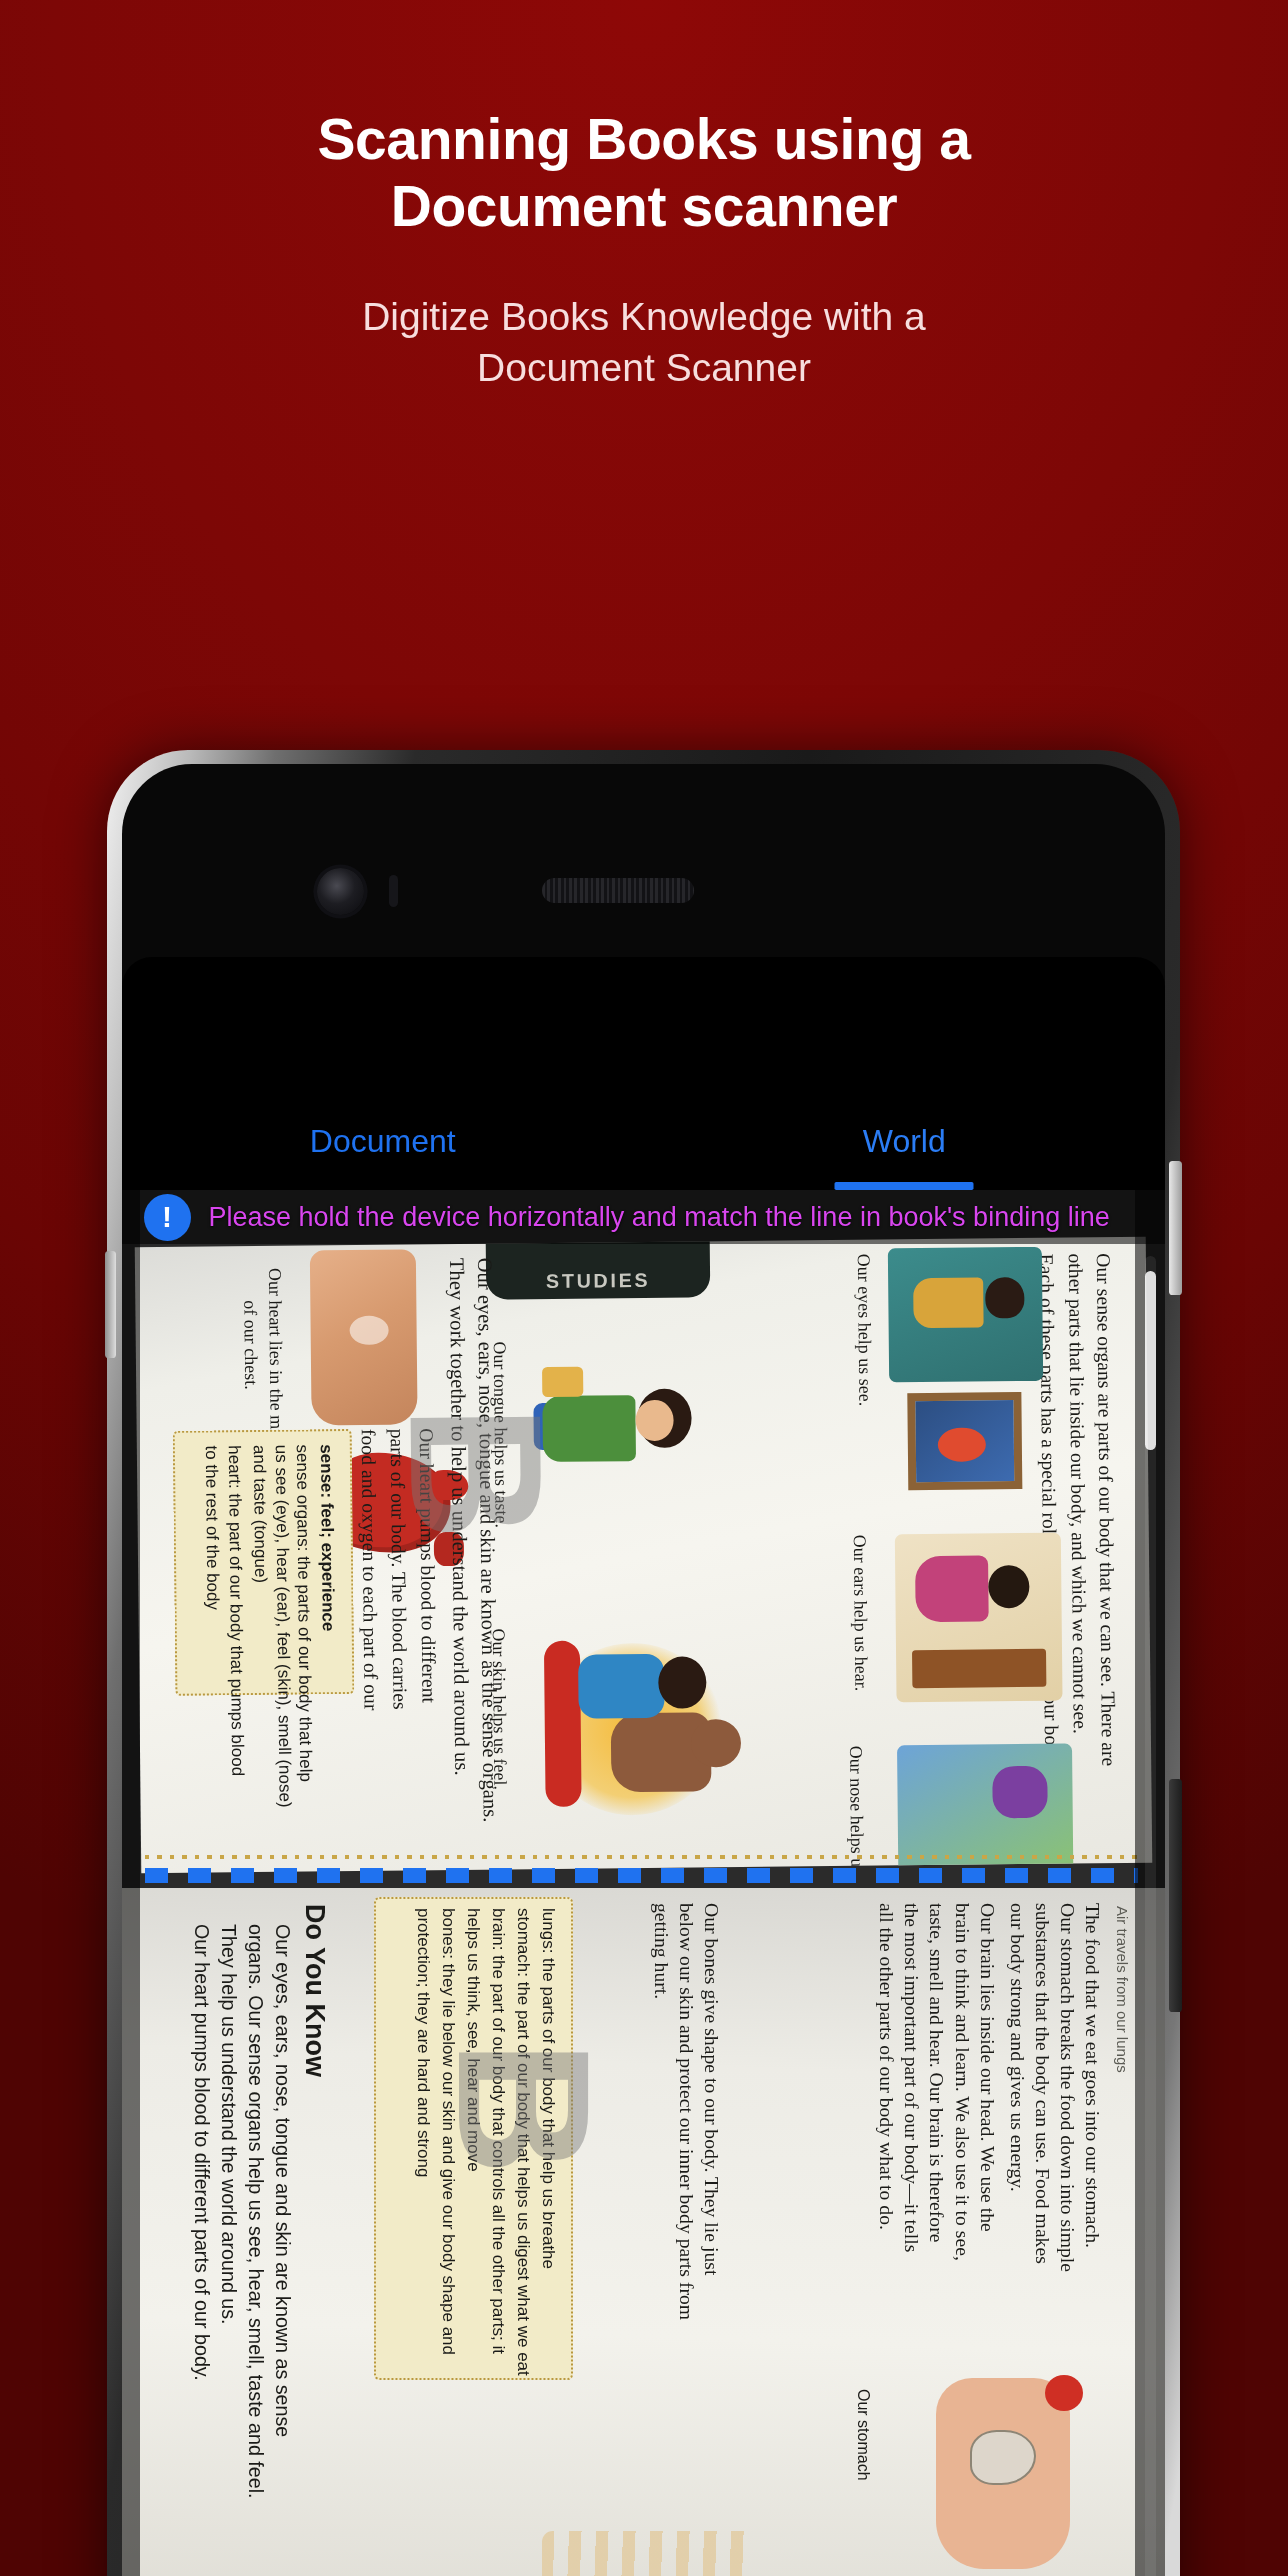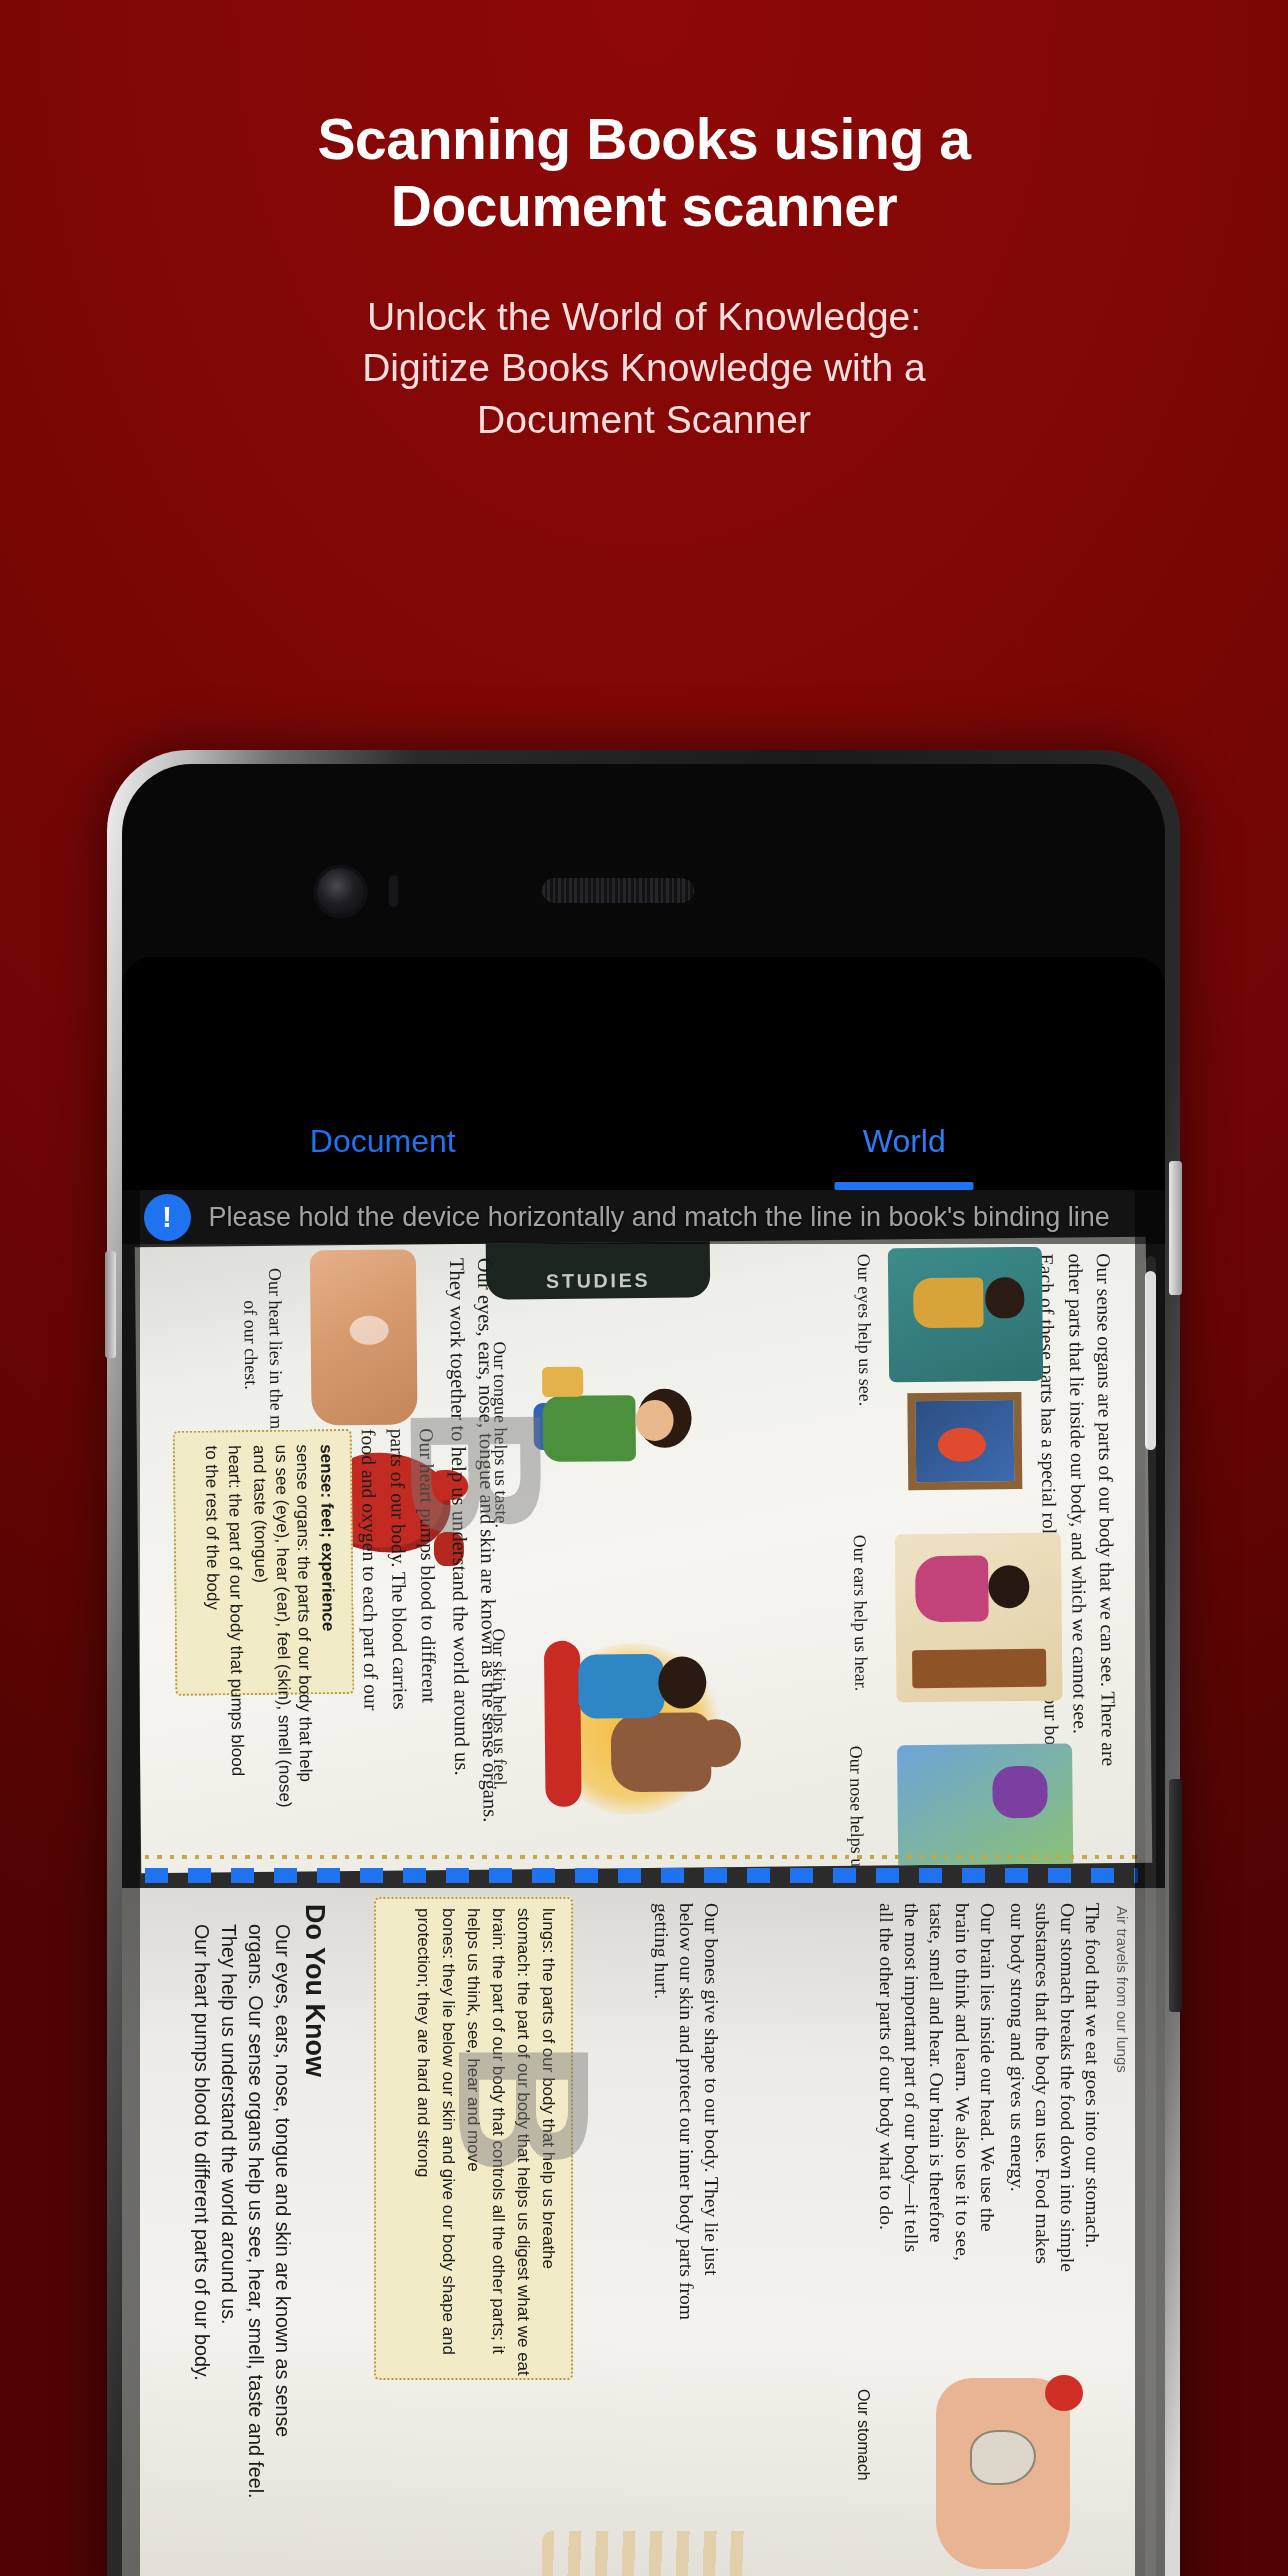--- a/index.html
+++ b/index.html
@@ -228,21 +228,21 @@
     position:absolute; left:0; top:0; width:1043px; height:54px;
     background:rgba(0,0,0,.55);
     display:flex; align-items:center;
   }
   .hint-icon {
     margin-left:21.5px; width:47px; height:47px; border-radius:50%;
     background:#1f72f0; color:#fff; font-size:30px; font-weight:bold;
     display:flex; align-items:center; justify-content:center; flex:0 0 auto;
   }
   .hint-text {
-    margin-left:18px; color:#a3a3a3; font-size:27px; font-weight:400; white-space:nowrap;
+    margin-left:18px; color:#d946ef; font-size:27px; font-weight:400; white-space:nowrap;
     text-shadow:0 0.9px 2.7px rgba(0,0,0,.9);
   }
 
   
   .scroll-track {
     position:absolute; right:9px; top:66px; width:10.7px; height:1360px;
     background:rgba(255,255,255,.08); border-radius:5.4px;
   }
   .scroll-thumb {
     position:absolute; right:9px; top:81px; width:10.7px; height:179px;
@@ -258,21 +258,20 @@
 </style>
 </head>
 <body>
 
 <div class="promo">
   <div class="promo-title">
     <div>Scanning Books using a</div>
     <div>Document scanner</div>
   </div>
   <div class="promo-sub">
-    <div>Unlock the World of Knowledge:</div>
     <div>Digitize Books Knowledge with a</div>
     <div>Document Scanner</div>
   </div>
 </div>
 
 <div class="phone-wrap">
   <div class="phone">
 
     <div class="btn-right-a"></div>
     <div class="btn-right-b"></div>

